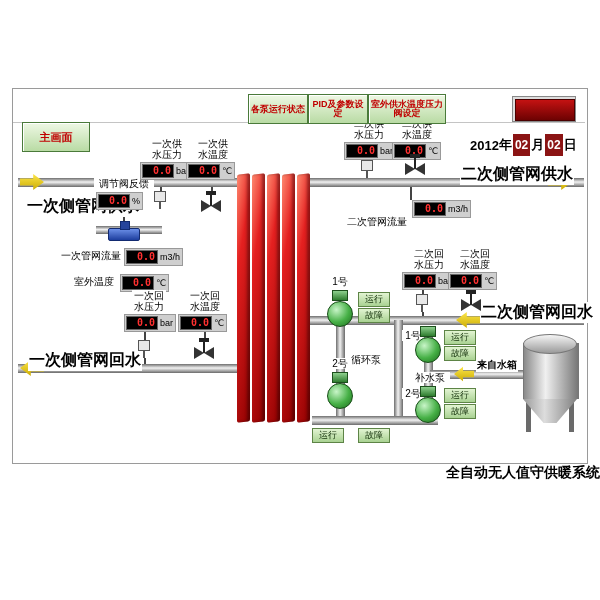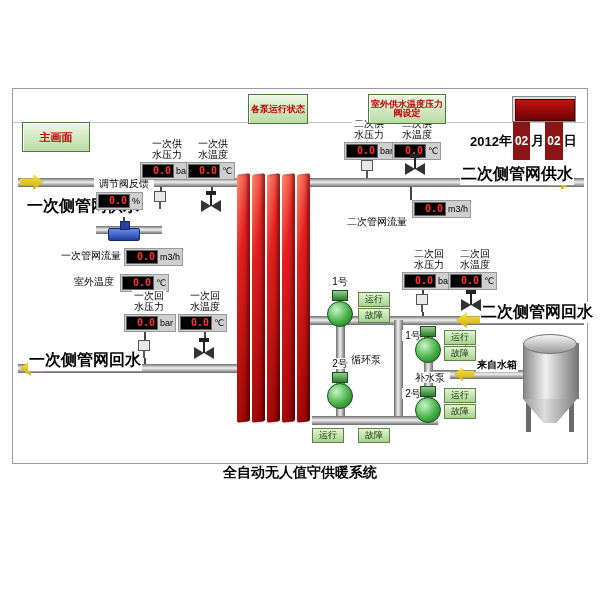--- a/index.html
+++ b/index.html
@@ -10,21 +10,21 @@
   .band{position:absolute;left:13px;top:89px;width:572px;height:33px;border-bottom:1px solid #c4c4c4;z-index:0;}
 
   
   .btn{position:absolute;top:94px;height:26px;z-index:5;display:flex;align-items:center;justify-content:center;
        text-align:center;font-size:9px;line-height:9px;font-weight:bold;color:#c00000;cursor:pointer;
        background:linear-gradient(#eef8e4,#b9dba4);border:1px solid #4a7a3a;box-shadow:inset 1px 1px 0 #fff;padding:1px;}
   .btn.big{font-size:11px;line-height:11px;margin-top:28px;}
   .alarm{position:absolute;width:58px;height:20px;background:#ddd;border:1px solid #888;padding:2px;z-index:5;}
   .alarm-in{width:100%;height:100%;background:linear-gradient(#c41212,#6d0202);border:1px solid #4a0000;}
   .date{position:absolute;display:flex;align-items:center;font-size:13px;font-weight:bold;color:#000;z-index:5;}
-  .dchip{background:#8b1414;color:#fff;padding:12px 2px;margin:0 1px;font-size:12px;}
+  .dchip{background:#8b1414;color:#fff;padding:4px 2px;margin:12px 1px;font-size:12px;}
 
   
   .ph{position:absolute;height:9px;z-index:1;background:linear-gradient(to bottom,#6e6e6e,#f2f2f2 45%,#6a6a6a);}
   .pv{position:absolute;width:9px;z-index:1;background:linear-gradient(to right,#6e6e6e,#f2f2f2 45%,#6a6a6a);}
   .stem{position:absolute;width:2px;background:#444;z-index:1;}
   .ar,.al{position:absolute;width:24px;height:18px;z-index:2;background:linear-gradient(#ffe94e,#c9a900);}
   .ar{clip-path:polygon(0 30%,55% 30%,55% 5%,100% 50%,55% 95%,55% 70%,0 70%);}
   .al{clip-path:polygon(100% 30%,45% 30%,45% 5%,0 50%,45% 95%,45% 70%,100% 70%);}
 
   
@@ -51,32 +51,33 @@
   .pump .m{width:14px;height:9px;margin:0 auto;background:linear-gradient(#8ed08e,#2f7d2f);border:1px solid #1c4f1c;}
   .pump .b{width:24px;height:24px;margin:0 auto;border-radius:50%;border:1px solid #154c15;
            background:radial-gradient(circle at 35% 32%,#c8f5c8,#46b046 55%,#1d6b1d);}
   .chip{position:absolute;z-index:4;width:30px;height:13px;font-size:9px;line-height:13px;text-align:center;color:#13300a;
         background:linear-gradient(#e2f4d2,#a9d292);border:1px solid #5d8446;}
   .tank{position:absolute;width:60px;height:100px;z-index:2;}
   .t-top{position:absolute;left:3px;top:0;width:52px;height:18px;border-radius:50%;background:linear-gradient(#f5f5f5,#9a9a9a);border:1px solid #777;}
   .t-body{position:absolute;left:3px;top:9px;width:54px;height:56px;background:linear-gradient(to right,#8a8a8a,#f0f0f0 40%,#777);border-left:1px solid #777;border-right:1px solid #777;}
   .t-cone{position:absolute;left:3px;top:65px;width:54px;height:24px;background:linear-gradient(to right,#9a9a9a,#ddd 40%,#808080);clip-path:polygon(0 0,100% 0,62% 100%,38% 100%);}
   .t-leg{position:absolute;top:60px;width:5px;height:38px;background:#6a6a6a;}
-  .title{position:absolute;left:0;top:464px;width:600px;text-align:center;font-size:14px;font-weight:bold;color:#000;z-index:3;}
+  .title{position:absolute;left:0;top:464px;width:600px;text-align:right;font-size:14px;font-weight:bold;color:#000;z-index:3;}
 </style>
 </head>
 <body>
 
 <div class="screen">
 
   <div class="frame"></div>
   <div class="band"></div>
 
   <div class="btn big" style="left:22px;width:64px">主画面</div>
   <div class="btn" style="left:248px;width:56px">各泵运行状态</div>
+  <div class="btn" style="left:308px;width:56px">PID及参数设定</div>
   <div class="btn" style="left:368px;width:74px">室外供水温度压力阀设定</div>
   <div class="alarm" style="left:512px;top:96px">
       <div class="alarm-in"></div>
     </div>
 
   <div class="date" style="left:470px;top:122px">
     <span>2012</span>
       <span>年</span>
       <span class="dchip">02</span>
       <span>月</span>

